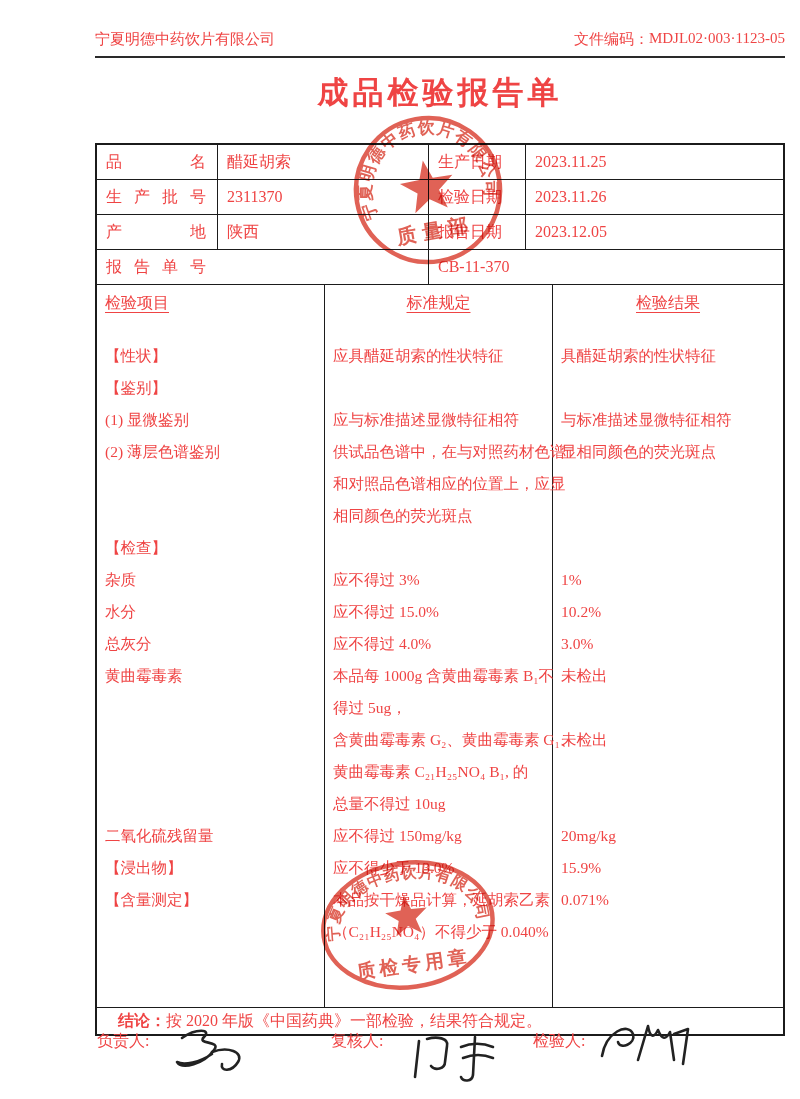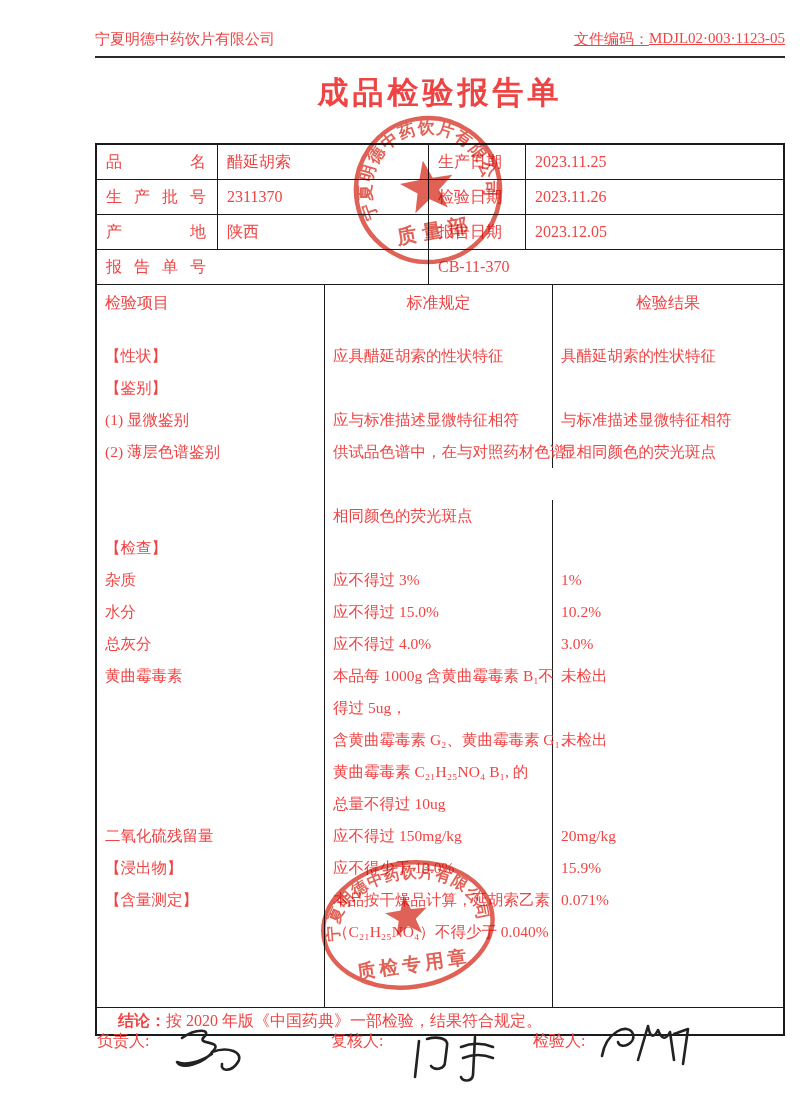--- a/index.html
+++ b/index.html
@@ -3,21 +3,21 @@
 <meta charset="utf-8">
 <style>
   html,body{margin:0;padding:0;background:#fff;}
   .page{position:relative;width:800px;height:1099px;background:#ffffff;
         font-family:"Liberation Serif","DejaVu Serif",serif;color:#ef4444;overflow:hidden;margin-left:40px;}
 
   
   .doc-header{position:absolute;left:55px;top:30px;width:690px;display:flex;
               justify-content:space-between;align-items:flex-end;font-size:15px;
               padding-bottom:7px;border-bottom:2px solid #2a2a2a;}
-  .doc-code{display:flex;font-family:"Liberation Serif","DejaVu Serif",serif;text-decoration:underline;}
+  .doc-code{display:flex;font-family:"Liberation Serif","DejaVu Serif",serif;}
 
   
   .title{position:absolute;top:72px;left:0;width:100%;text-align:center;
          font-size:31px;font-weight:bold;letter-spacing:4px;}
 
   
   .report-table{position:absolute;left:55px;top:143px;width:690px;box-sizing:border-box;
                 border:2px solid #1b1b1b;background:transparent;}
   .ig{display:grid;grid-template-columns:121px 211px 97px 257px;}
   .ic{height:32px;box-sizing:border-box;border-bottom:1px solid #1b1b1b;
@@ -25,21 +25,21 @@
       padding:17px 9px;font-size:16px;white-space:nowrap;}
   .no-r{border-right:none;}
   .span2{grid-column:span 2;}
   .jlabel{display:inline-block;width:100px;text-align:justify;text-align-last:justify;}
 
   .mhead{display:grid;grid-template-columns:228px 228px 230px;height:37px;}
   .mh{box-sizing:border-box;border-right:1px solid #1b1b1b;display:flex;
       align-items:center;font-size:16px;padding:0 8px;}
   .mh:last-child{border-right:none;}
   .mh.center{justify-content:center;}
-  .ul{text-underline-offset:4px;}
+  .ul{text-decoration:underline;text-underline-offset:4px;}
 
   .line-row{display:grid;grid-template-columns:228px 228px 230px;height:32px;}
   .lc{box-sizing:border-box;padding-left:8px;font-size:15.5px;line-height:32px;
       white-space:nowrap;overflow:visible;}
   .lc1,.lc2{border-right:1px solid #1b1b1b;}
   .body-rows div.line-row:first-of-type{height:18px;}
   .fill-row{height:59px;}
 
   .conclusion-row{border-top:1px solid #1b1b1b;height:26px;display:flex;
                   align-items:center;padding-left:21px;font-size:16px;}
@@ -141,20 +141,21 @@
         </div>
 
         <div class="line-row">
           <div class="lc lc1">(2) 薄层色谱鉴别</div>
           <div class="lc lc2">供试品色谱中，在与对照药材色谱</div>
           <div class="lc">显相同颜色的荧光斑点</div>
         </div>
 
         <div class="line-row">
           <div class="lc lc1"></div>
+          <div class="lc lc2">和对照品色谱相应的位置上，应显</div>
           <div class="lc"></div>
         </div>
 
         <div class="line-row">
           <div class="lc lc1"></div>
           <div class="lc lc2">相同颜色的荧光斑点</div>
           <div class="lc"></div>
         </div>
 
         <div class="line-row">

